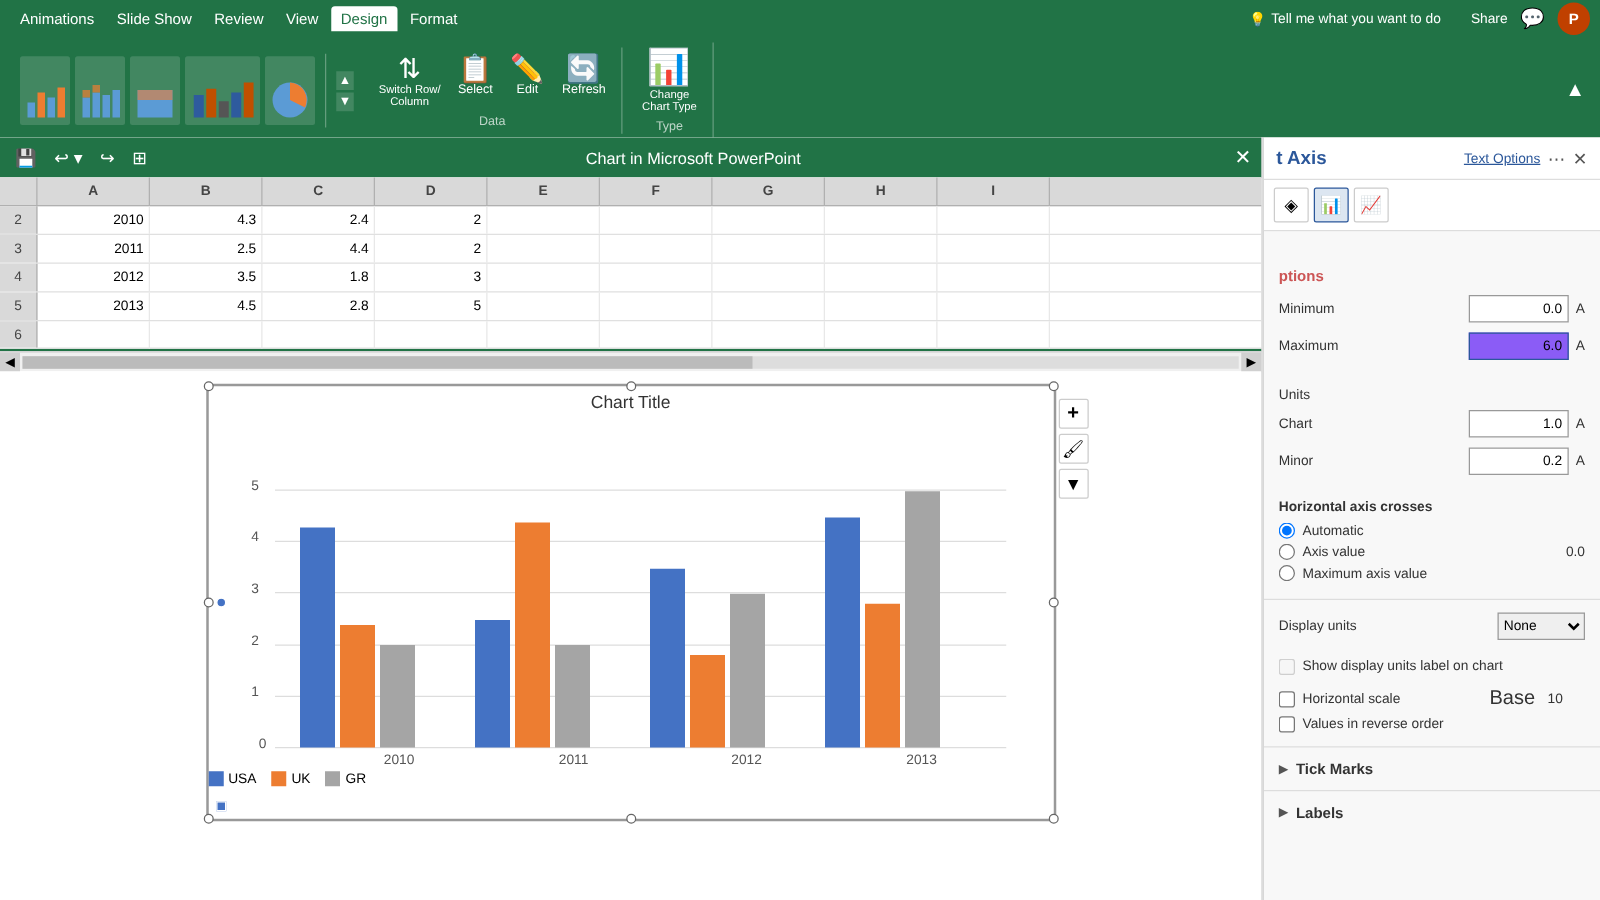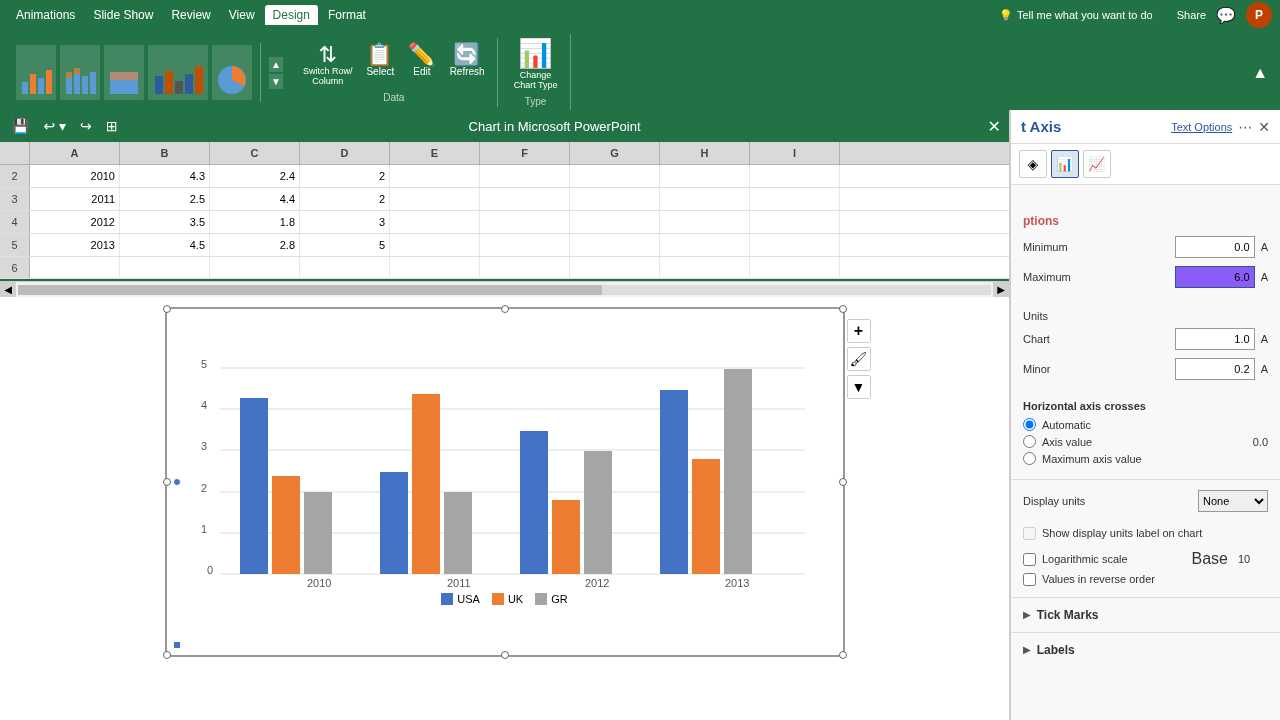--- a/index.html
+++ b/index.html
@@ -75,21 +75,21 @@
     .section-divider { height: 1px; background: #ddd; margin: 4px 0; }
     .collapsible-section { padding: 6px 12px; display: flex; align-items: center; cursor: pointer; }
     .collapsible-arrow { font-size: 10px; color: #555; margin-right: 6px; }
     .collapsible-title { font-size: 12px; color: #333; font-weight: bold; }
 
     
     .sheet-scroll { height: 16px; background: #f0f0f0; border-top: 1px solid #ccc; display: flex; align-items: center; }
     .sheet-scroll-btn { width: 16px; height: 16px; background: #d0d0d0; display: flex; align-items: center; justify-content: center; font-size: 10px; cursor: pointer; }
 
     
-    .legend { display: flex; gap: 12px; justify-content: center; margin-top: 4px; font-size: 11px; }
+    .legend { display: flex; gap: 12px; justify-content: flex-start; margin-top: 4px; font-size: 11px; }
     .legend-item { display: flex; align-items: center; gap: 4px; }
     .legend-color { width: 12px; height: 12px; }
     .chart-action-btn { width: 24px; height: 24px; background: white; border: 1px solid #ccc; display: flex; align-items: center; justify-content: center; font-size: 14px; cursor: pointer; border-radius: 2px; }
   </style>
 </head>
 <body>
 
 <div class="ribbon">
   <div class="ribbon-tabs">
     <span class="ribbon-tab">Animations</span>
@@ -309,20 +309,21 @@
         <div class="selection-handle" style="top:-4px;right:-4px;"></div>
         <div class="selection-handle" style="top:calc(50% - 4px);left:-4px;"></div>
         <div class="selection-handle" style="top:calc(50% - 4px);right:-4px;"></div>
         <div class="selection-handle" style="bottom:-4px;left:-4px;"></div>
         <div class="selection-handle" style="bottom:-4px;left:calc(50% - 4px);"></div>
         <div class="selection-handle" style="bottom:-4px;right:-4px;"></div>
 
         <div style="position:absolute;left:6px;top:50%;transform:translateY(-50%);width:8px;height:8px;background:#4472C4;border:1px solid #fff;border-radius:50%;"></div>
         <div style="position:absolute;bottom:6px;left:6px;width:8px;height:8px;background:#4472C4;border:1px solid #fff;"></div>
 
+        <div class="chart-title">Chart Title</div>
 
         <svg width="640" height="280" viewBox="0 0 640 280" style="display:block;margin:0 auto;">
 
           <text x="22" y="265" font-size="11" fill="#555">0</text>
           <text x="16" y="224" font-size="11" fill="#555">1</text>
           <text x="16" y="183" font-size="11" fill="#555">2</text>
           <text x="16" y="141" font-size="11" fill="#555">3</text>
           <text x="16" y="100" font-size="11" fill="#555">4</text>
           <text x="16" y="59" font-size="11" fill="#555">5</text>
 
@@ -455,21 +456,21 @@
       </div>
     </div>
 
     <div class="checkbox-row">
       <input type="checkbox" disabled="" style="">
       <span class="checkbox-label">Show display units label on chart</span>
     </div>
 
     <div class="log-row">
       <input type="checkbox" style="">
-      <span class="log-label">Logarithmic scale</span>
+      <span class="log-label">Horizontal scale</span>
       <span class="log-base">Base</span>
       <span class="log-base-val" style="margin-left:4px;">10</span>
     </div>
 
     <div class="checkbox-row">
       <input type="checkbox" style="">
       <span class="checkbox-label">Values in reverse order</span>
     </div>
 
     <div class="section-divider"></div>

